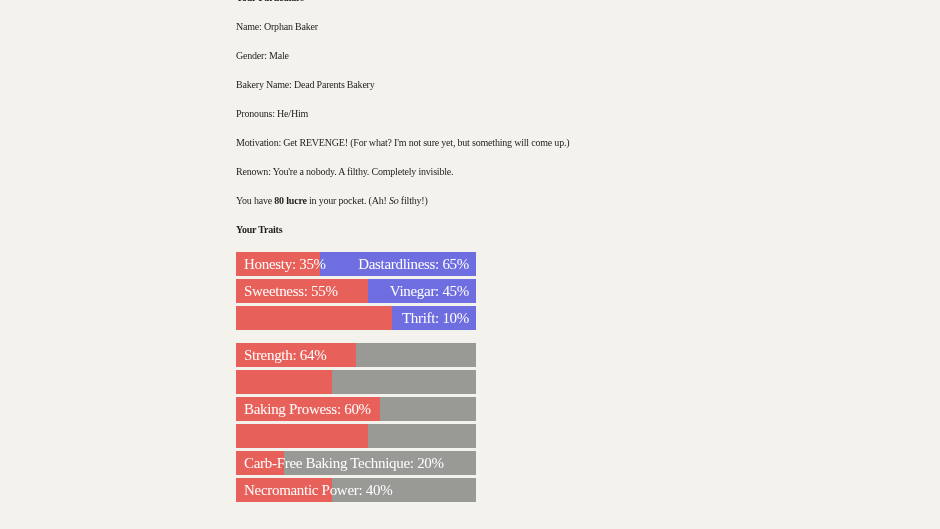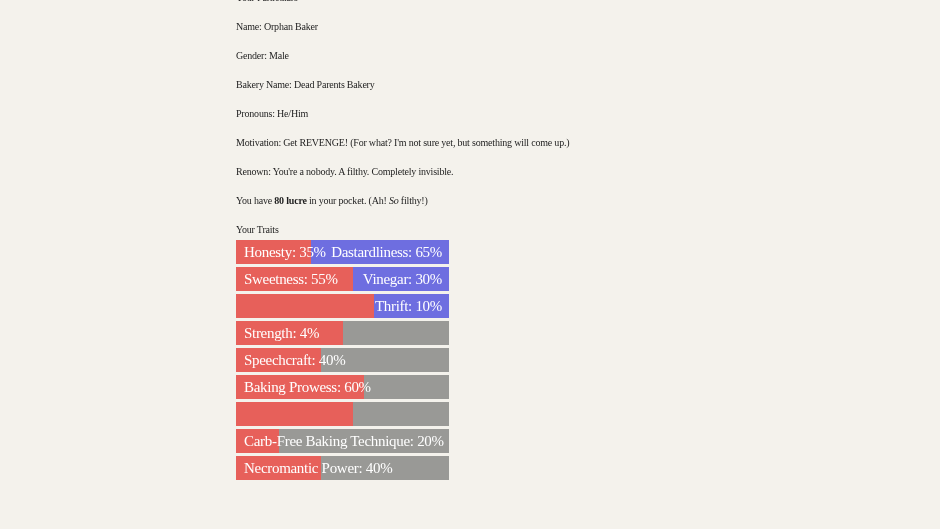--- a/index.html
+++ b/index.html
@@ -21,31 +21,31 @@
     margin: 0 auto;
   }
   .page p, .page h3 {
     margin: 10px 0 0;
     font-size: 10px;
     line-height: 19px;
     letter-spacing: -0.2px;
     font-weight: normal;
   }
   .page h3 {
-    font-weight: normal;
+    font-weight: bold;
   }
   .page h3.first-heading {
     margin-top: 0;
   }
   .page h3.skills-heading {
     margin-top: 9px;
   }
   .bar-group {
-    margin-top: 1px;
-    width: 213px;
+    margin-top: 13px;
+    width: 240px;
     font-family: Liberation Serif, serif;
   }
   .bar-row {
     position: relative;
     height: 24px;
     margin-bottom: 3px;
     font-size: 15px;
     line-height: 24px;
     letter-spacing: -0.3px;
     color: var(--bar-text, #ffffff);
@@ -107,44 +107,43 @@
       <div class="trait-left" style="width: 35%;"></div>
       <div class="trait-right"></div>
       <span class="bar-label-left">Honesty: 35%</span>
       <span class="bar-label-right">Dastardliness: 65%</span>
     </div>
 
     <div class="bar-row">
       <div class="trait-left" style="width: 55%;"></div>
       <div class="trait-right"></div>
       <span class="bar-label-left">Sweetness: 55%</span>
-      <span class="bar-label-right">Vinegar: 30%</span>
+      <span class="bar-label-right">Vinegar: 45%</span>
     </div>
 
     <div class="bar-row">
       <div class="trait-left" style="width: 65%;"></div>
       <div class="trait-right"></div>
       <span class="bar-label-right">Thrift: 10%</span>
     </div>
 
   </div>
 
 
   <div class="bar-group">
 
     <div class="bar-row">
       <div class="skill-track"></div>
       <div class="skill-fill" style="width: 50%;"></div>
-      <span class="bar-label-left">Strength: 4%</span>
+      <span class="bar-label-left">Strength: 64%</span>
     </div>
 
     <div class="bar-row">
       <div class="skill-track"></div>
       <div class="skill-fill" style="width: 40%;"></div>
-      <span class="bar-label-left">Speechcraft: 40%</span>
     </div>
 
     <div class="bar-row">
       <div class="skill-track"></div>
       <div class="skill-fill" style="width: 60%;"></div>
       <span class="bar-label-left">Baking Prowess: 60%</span>
     </div>
 
     <div class="bar-row">
       <div class="skill-track"></div>

